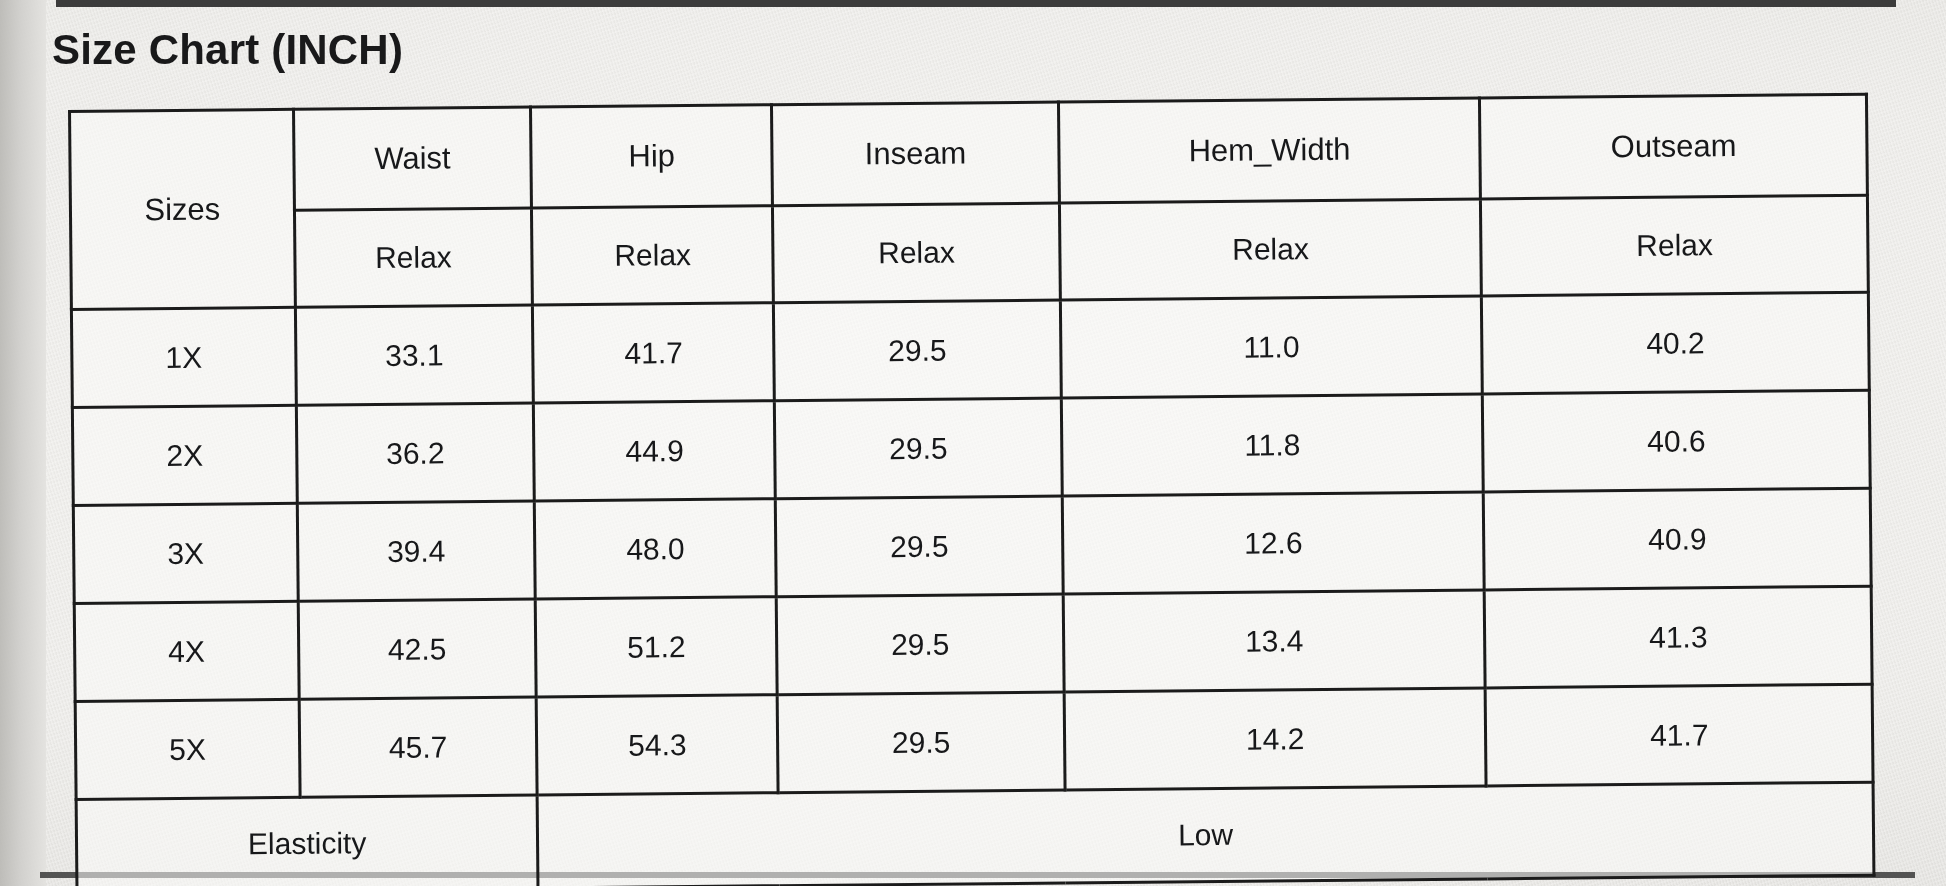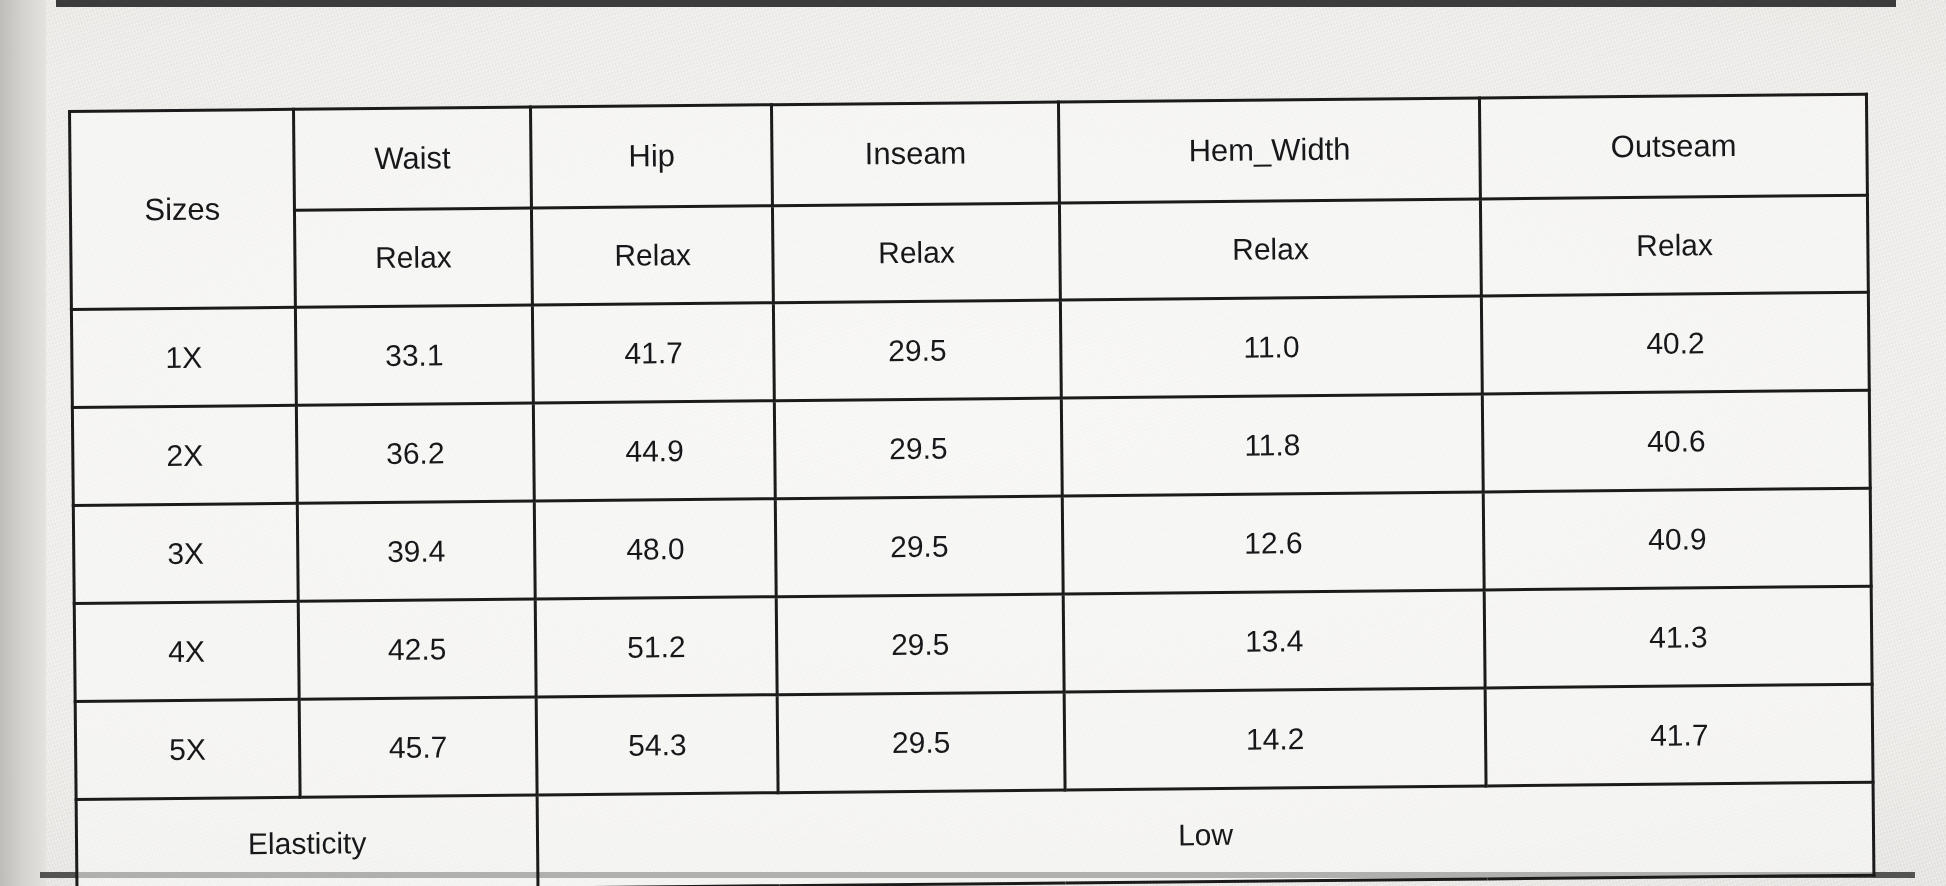--- a/index.html
+++ b/index.html
@@ -122,20 +122,21 @@
 </head>
 <body>
 
 <div id="paper"></div>
 <div id="left-edge"></div>
 <div id="top-rule"></div>
 <div id="bottom-rule"></div>
 
 <div id="content">
 
+  <div id="title">Size Chart (INCH)</div>
 
   <div id="chart-wrap">
     <table class="size-chart">
       <tbody>
         <tr class="head-row">
           <td class="col-size sizes-cell" rowspan="2">Sizes</td>
           <td class="col-waist">Waist</td>
           <td class="col-hip">Hip</td>
           <td class="col-inseam">Inseam</td>
           <td class="col-hem">Hem_Width</td>

